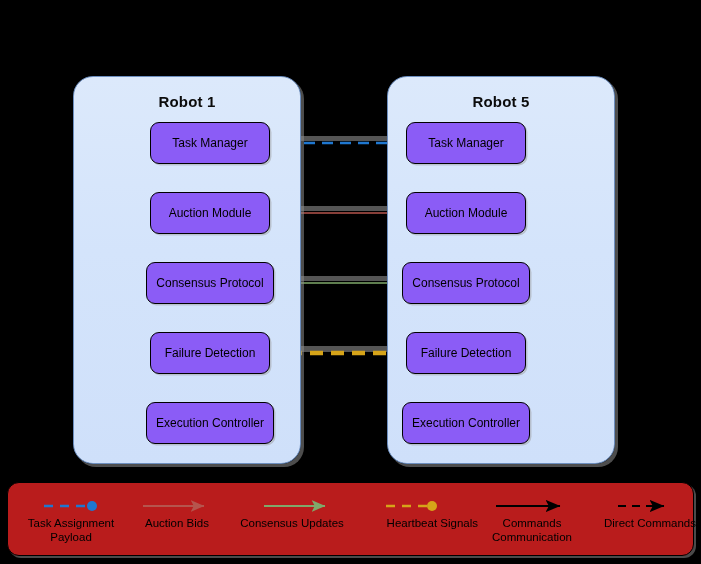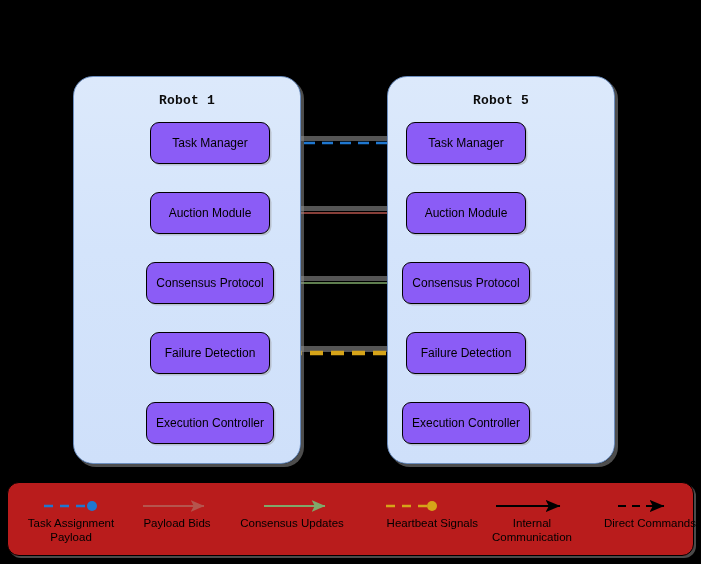--- a/index.html
+++ b/index.html
@@ -20,24 +20,24 @@
     border:1px solid #6c8ebf;
     border-radius:20px;
     background:linear-gradient(180deg,#dce9fb 0%, #d4e4fb 45%, #cfe0fa 100%);
     box-shadow:3px 3px 0 rgba(140,140,140,0.55);
     box-sizing:border-box;
   }
   .panel-title{
     position:absolute;
     left:0;right:0;top:16px;
     text-align:center;
-    font-size:13px;
+    font-size:15px;
     font-weight:bold;
     color:#0b0b0b;
-    font-family:Liberation Mono, monospace;
+    font-family:Liberation Sans, sans-serif;
     letter-spacing:.2px;
   }
 
   
   .module-box{
     position:absolute;
     background:#8b5cf6;
     border:1.3px solid #000000;
     border-radius:9px;
     box-sizing:border-box;
@@ -226,21 +226,21 @@
       <div class="legend-glyph">
         <svg width="102" height="26" viewBox="0 0 102 26" xmlns="http://www.w3.org/2000/svg">
           <defs>
               <marker id="lg-red" markerWidth="9" markerHeight="9" refX="7.4" refY="3.2" orient="auto" markerUnits="strokeWidth">
             <path d="M0,0 L7.6,3.2 L0,6.4 L1.7,3.2 Z" fill="#b5554d"></path>
               </marker>
             </defs>
           <line x1="17" y1="15" x2="78" y2="15" stroke="#b5554d" stroke-width="1.8" marker-end="url(#lg-red)"></line>
         </svg>
       </div>
-      <div class="legend-label">Payload Bids</div>
+      <div class="legend-label">Auction Bids</div>
     </div>
 
     <div class="legend-item" style="left:214px;width:140px;">
       <div class="legend-glyph">
         <svg width="140" height="26" viewBox="0 0 140 26" xmlns="http://www.w3.org/2000/svg">
           <defs>
               <marker id="lg-green" markerWidth="9" markerHeight="9" refX="7.4" refY="3.2" orient="auto" markerUnits="strokeWidth">
             <path d="M0,0 L7.6,3.2 L0,6.4 L1.7,3.2 Z" fill="#7fa96a"></path>
               </marker>
             </defs>
@@ -264,21 +264,21 @@
       <div class="legend-glyph">
         <svg width="128" height="26" viewBox="0 0 128 26" xmlns="http://www.w3.org/2000/svg">
           <defs>
               <marker id="lg-blk" markerWidth="10" markerHeight="10" refX="8" refY="3.4" orient="auto" markerUnits="strokeWidth">
             <path d="M0,0 L8.2,3.4 L0,6.8 L1.8,3.4 Z" fill="#000000"></path>
               </marker>
             </defs>
           <line x1="28" y1="15" x2="92" y2="15" stroke="#000000" stroke-width="1.8" marker-end="url(#lg-blk)"></line>
         </svg>
       </div>
-      <div class="legend-label">Internal
+      <div class="legend-label">Commands
 Communication</div>
     </div>
 
     <div class="legend-item" style="left:578px;width:128px;">
       <div class="legend-glyph">
         <svg width="128" height="26" viewBox="0 0 128 26" xmlns="http://www.w3.org/2000/svg">
           <defs>
               <marker id="lg-blk2" markerWidth="10" markerHeight="10" refX="8" refY="3.4" orient="auto" markerUnits="strokeWidth">
             <path d="M0,0 L8.2,3.4 L0,6.8 L1.8,3.4 Z" fill="#000000"></path>
               </marker>

